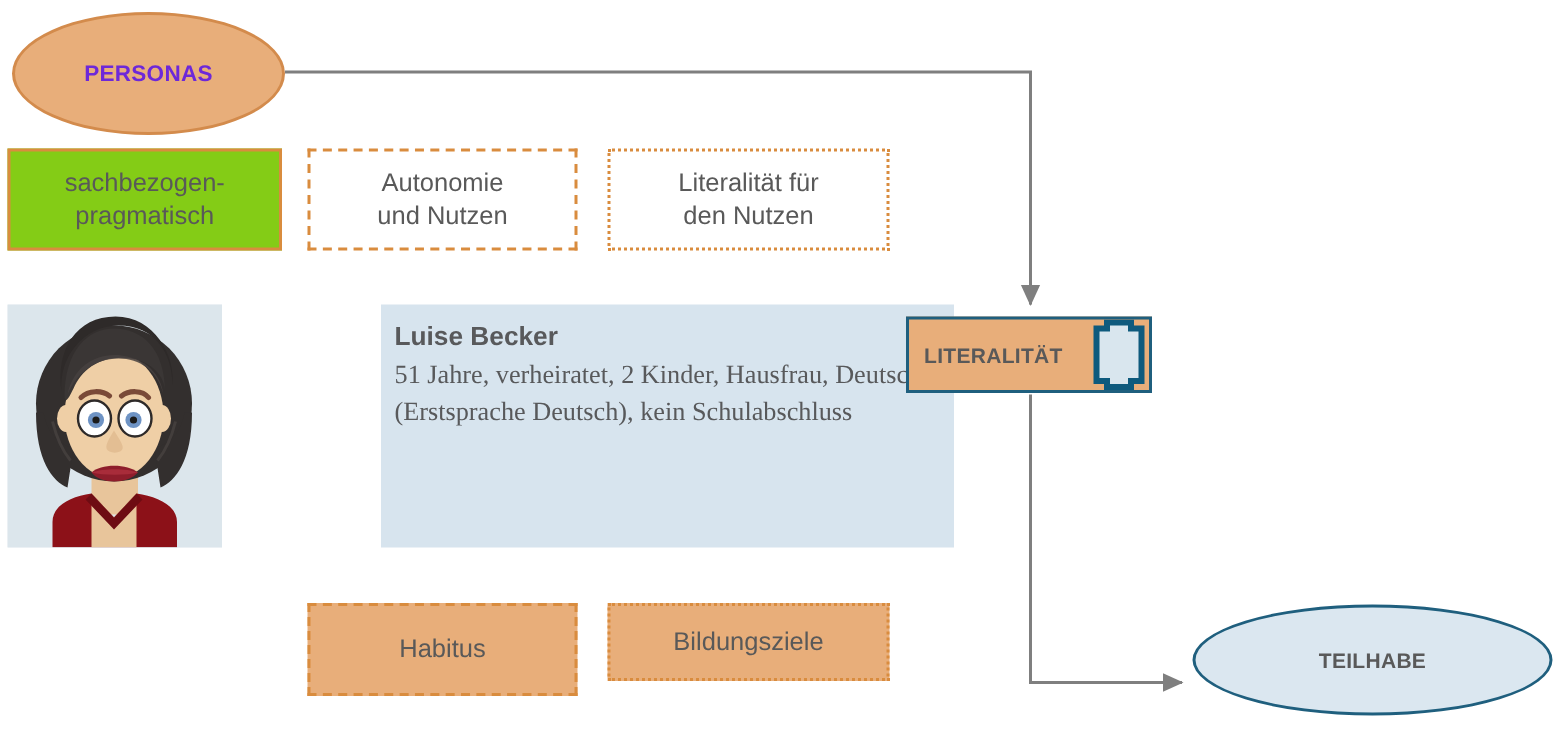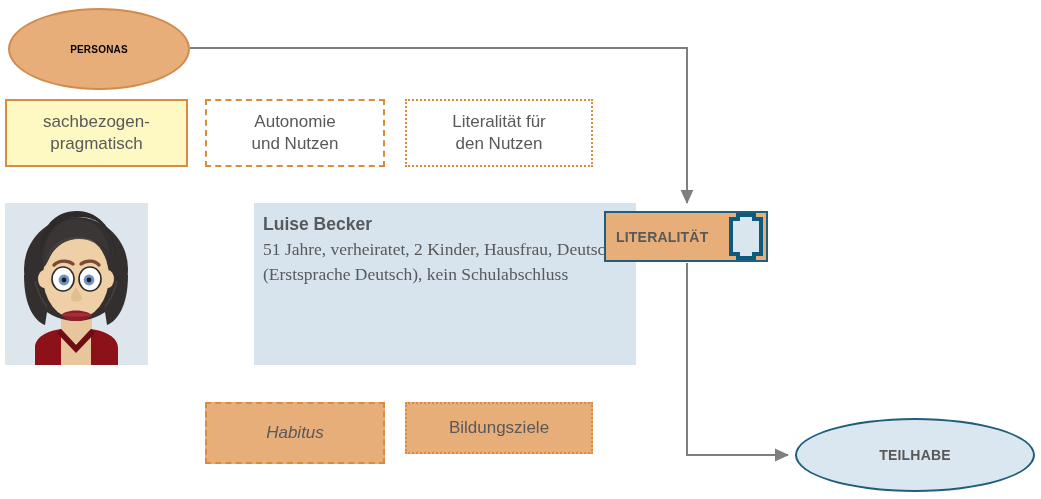--- a/index.html
+++ b/index.html
@@ -39,27 +39,27 @@
     box-sizing: border-box;
     text-align: center;
   }
   .ellipse-personas {
     left: 8px; top: 8px;
     width: 182px; height: 82px;
     background: #E8AE7A;
     border: 2px solid #D38B4C;
   }
   .ellipse-personas .label {
-    font-size: 10px;
-    font-weight: bold;
-    color: #000000;
+    font-size: 15px;
+    font-weight: bold;
+    color: #6d28d9;
     letter-spacing: 0.2px;
   }
   .ellipse-teilhabe {
-    left: 795px; top: 418px;
+    left: 795px; top: 403px;
     width: 240px; height: 74px;
     background: #DBE7F0;
     border: 2px solid #1F5F7E;
   }
   .ellipse-teilhabe .label {
     font-size: 14px;
     font-weight: bold;
     color: #595959;
     letter-spacing: 0.2px;
   }
@@ -70,28 +70,28 @@
     box-sizing: border-box;
     display: flex;
     align-items: center;
     justify-content: center;
     text-align: center;
     font-size: 17px;
     color: #595959;
     line-height: 1.28;
     padding: 4px 6px;
   }
-  .c-solid-orange { border: 2px solid #D98C3E; background: #fef9c3; }
+  .c-solid-orange { border: 2px solid #D98C3E; background: #84cc16; }
   .c-dashed-orange { border: 2px dashed #D98C3E; background: #ffffff; }
   .c-dotted-orange { border: 2px dotted #D98C3E; background: #ffffff; }
   .c-solid-blue { border: 2px solid #1F5F7E; background: #ffffff; }
 
   .fill-orange { background: #E8AE7A; }
   .f-solid-orange { border: 2px solid #D98C3E; }
-  .f-dashed-orange { border: 2px dashed #D98C3E; font-style: italic; }
+  .f-dashed-orange { border: 2px dashed #D98C3E; }
   .f-dotted-orange { border: 2px dotted #D98C3E; }
 
   #box-sachbezogen { left: 5px;   top: 99px; width: 183px; height: 68px; }
   #box-autonomie   { left: 205px; top: 99px; width: 180px; height: 68px; }
   #box-literalitaet-alltag { left: 405px; top: 99px; width: 188px; height: 68px; }
   #box-gesellschaft { left: 788px; top: 99px; width: 242px; height: 68px; }
 
   #box-typen    { left: 5px;   top: 402px; width: 183px; height: 62px; }
   #box-habitus  { left: 205px; top: 402px; width: 180px; height: 62px; }
   #box-bildung  { left: 405px; top: 402px; width: 188px; height: 52px; text-align: right; }

